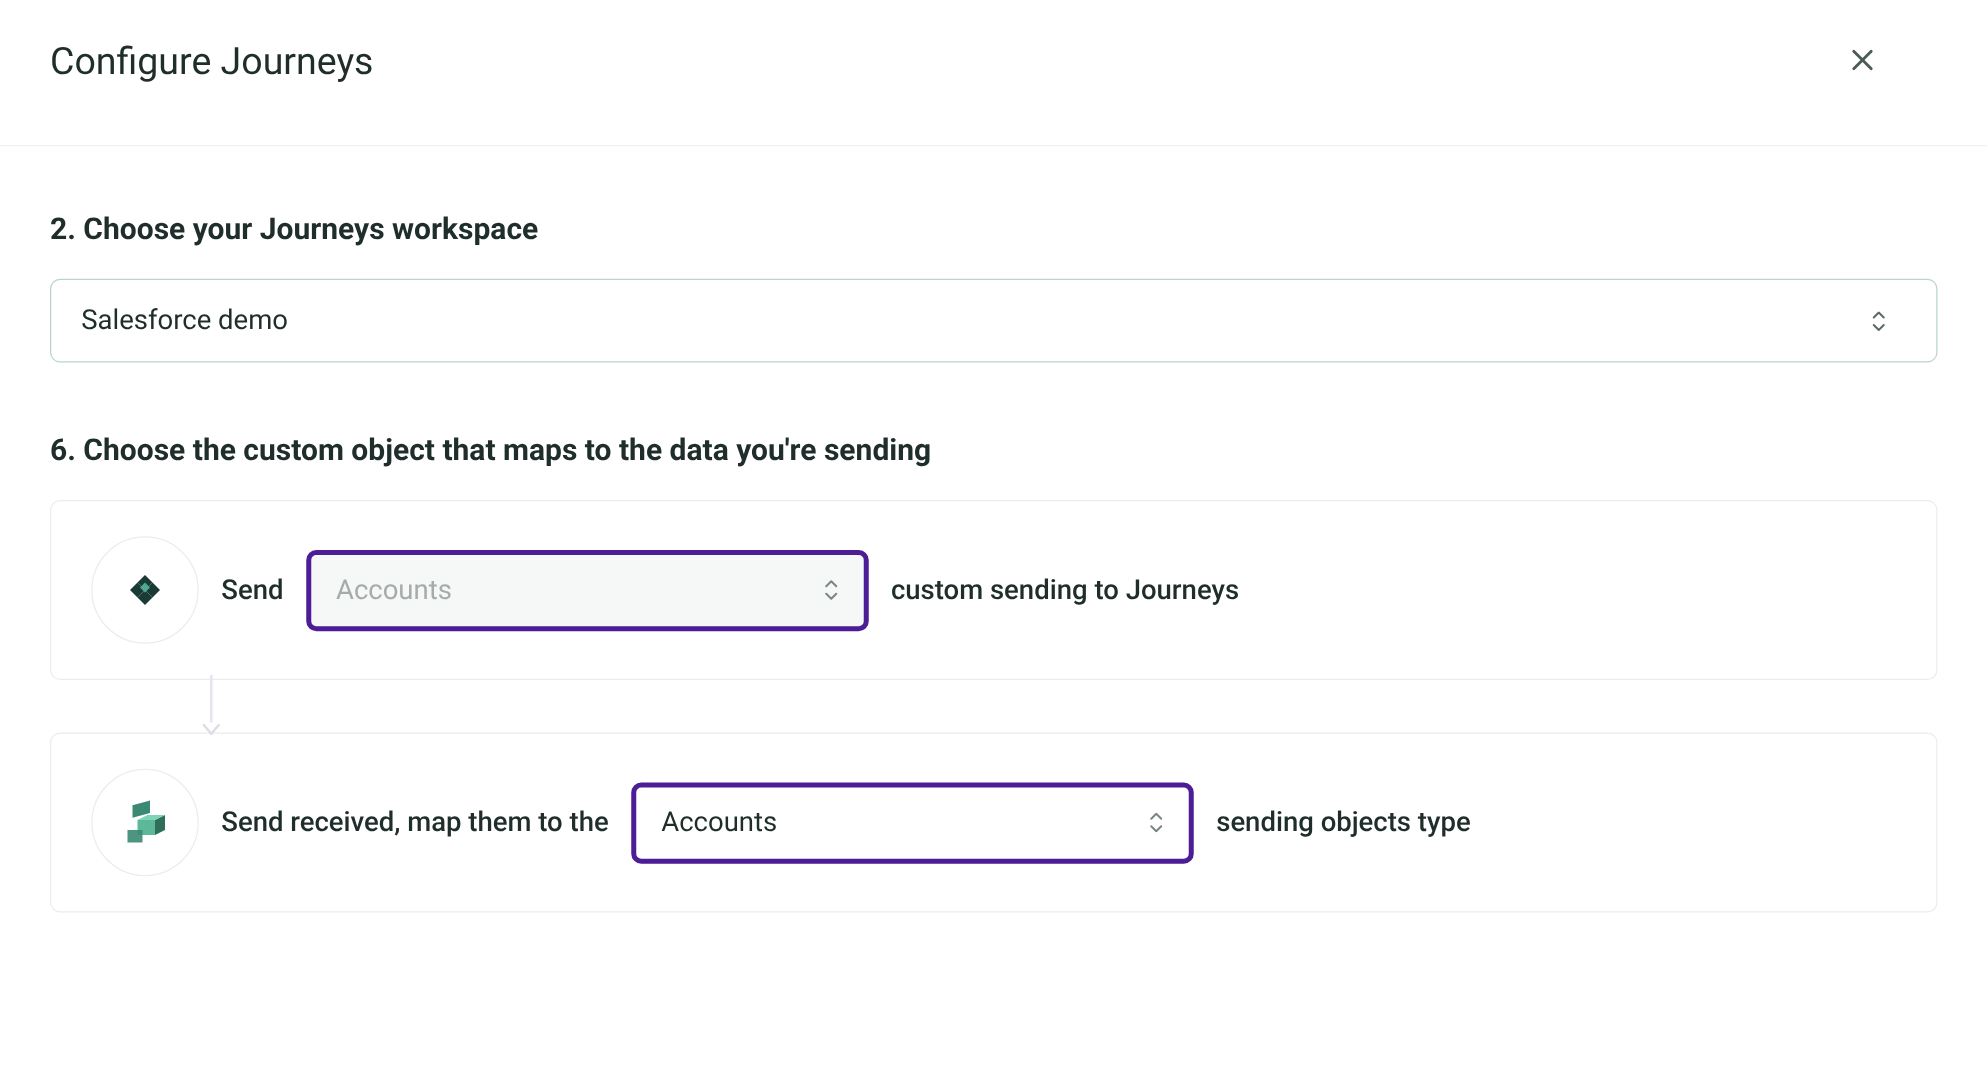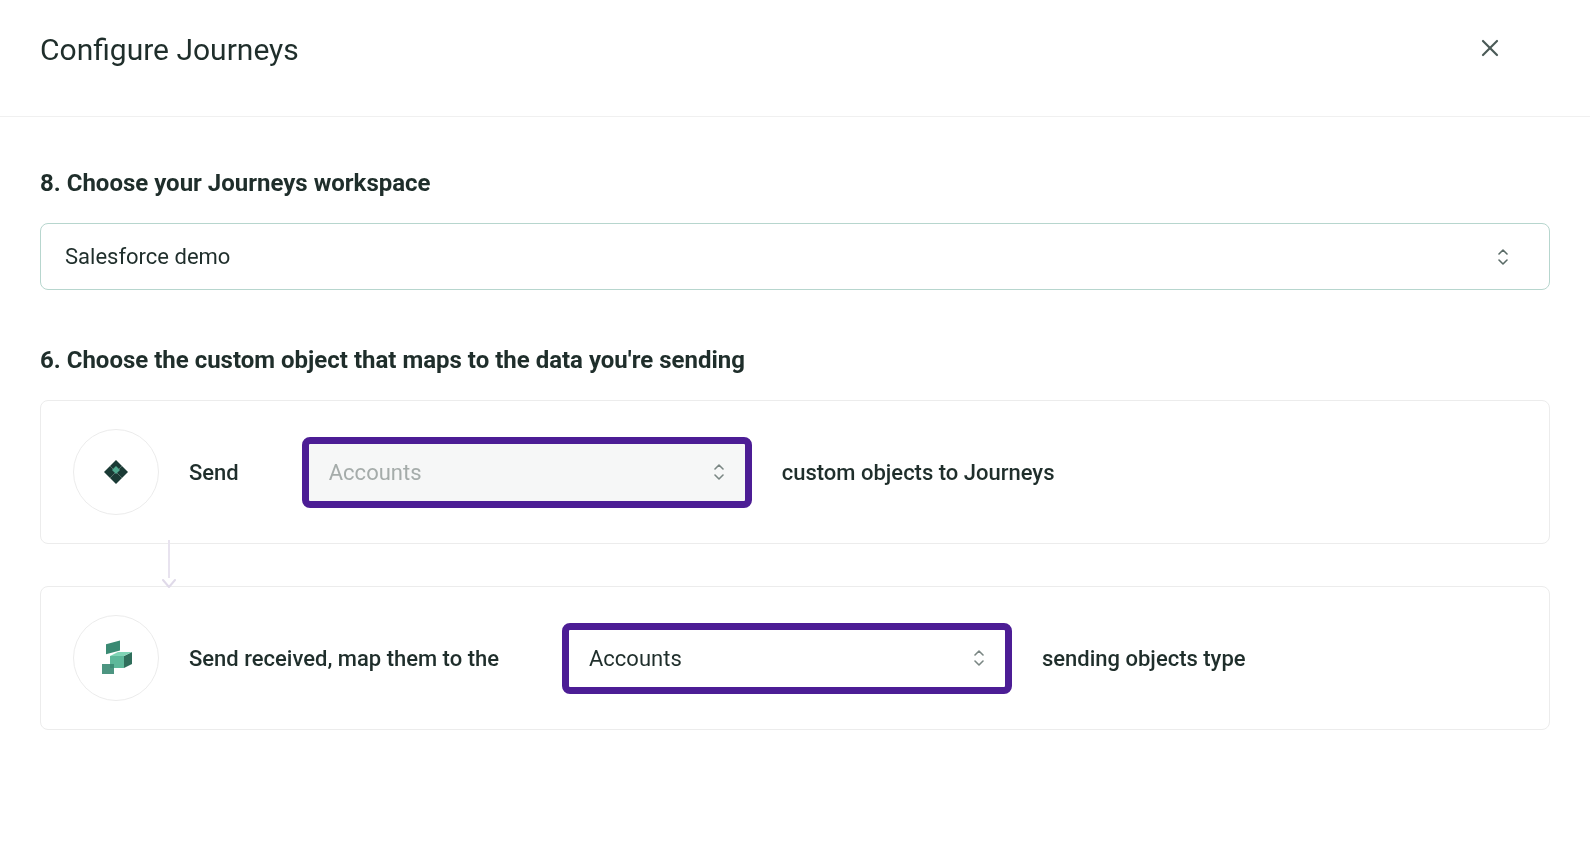--- a/index.html
+++ b/index.html
@@ -74,21 +74,21 @@
     .select-arrows svg {
       width: 12px;
       height: 7px;
     }
     .mapping-card {
       border: 1px solid #ececec;
       border-radius: 8px;
       padding: 28px 32px;
       display: flex;
       align-items: center;
-      gap: 30px;
+      gap: 18px;
     }
     .connector-wrap {
       position: relative;
       height: 42px;
       margin-left: 92px;
     }
     .connector-line {
       position: absolute;
       top: -4px;
       left: 36px;
@@ -116,31 +116,30 @@
       align-items: center;
       justify-content: center;
       flex-shrink: 0;
     }
     .card-text {
       font-size: 22px;
       color: #1f2e2b;
       font-weight: 500;
     }
     .inline-select {
-      border: 7px solid #4c1d95;
+      border: 4px solid #4c1d95;
       border-radius: 8px;
       padding: 16px 20px;
       font-size: 22px;
       display: flex;
       align-items: center;
       justify-content: space-between;
       min-width: 450px;
       cursor: pointer;
       gap: 20px;
-      margin-left: 33px;
     }
     .inline-select.disabled {
       background: #f6f7f7;
       color: #a5acaa;
     }
     .inline-select.enabled {
       background: #ffffff;
       color: #1f2e2b;
     }
     .inline-select .select-arrows svg path {
@@ -163,21 +162,21 @@
   <button class="close-btn">
     <svg viewBox="0 0 24 24" fill="none" stroke="currentColor" stroke-width="2.2" stroke-linecap="round">
       <line x1="5" y1="5" x2="19" y2="19"></line>
       <line x1="19" y1="5" x2="5" y2="19"></line>
     </svg>
   </button>
 </div>
 
 <div class="content">
 
-  <h2 class="section-heading">8. Choose your Journeys workspace</h2>
+  <h2 class="section-heading">2. Choose your Journeys workspace</h2>
 
   <div class="workspace-select">
     <span>Salesforce demo</span>
     <span class="select-arrows">
       <svg viewBox="0 0 12 7" fill="none">
           <path d="M2 5 L6 1 L10 5" stroke="#5a6b67" stroke-width="1.6" stroke-linecap="round" stroke-linejoin="round"></path>
         </svg>
       <svg viewBox="0 0 12 7" fill="none">
           <path d="M2 2 L6 6 L10 2" stroke="#5a6b67" stroke-width="1.6" stroke-linecap="round" stroke-linejoin="round"></path>
         </svg>
@@ -201,21 +200,21 @@
       <span>Accounts</span>
       <span class="select-arrows">
         <svg viewBox="0 0 12 7" fill="none">
             <path d="M2 5 L6 1 L10 5" stroke="#7a8683" stroke-width="1.6" stroke-linecap="round" stroke-linejoin="round"></path>
           </svg>
         <svg viewBox="0 0 12 7" fill="none">
             <path d="M2 2 L6 6 L10 2" stroke="#7a8683" stroke-width="1.6" stroke-linecap="round" stroke-linejoin="round"></path>
           </svg>
       </span>
     </div>
-    <span class="card-text">custom objects to Journeys</span>
+    <span class="card-text">custom sending to Journeys</span>
   </div>
 
   <div class="connector-wrap">
     <div class="connector-line"></div>
     <div class="connector-arrow">
       <svg viewBox="0 0 14 10" fill="none">
           <path d="M1 1 L7 8 L13 1" stroke="#e0dae9" stroke-width="2" stroke-linecap="round" stroke-linejoin="round"></path>
         </svg>
     </div>
   </div>

